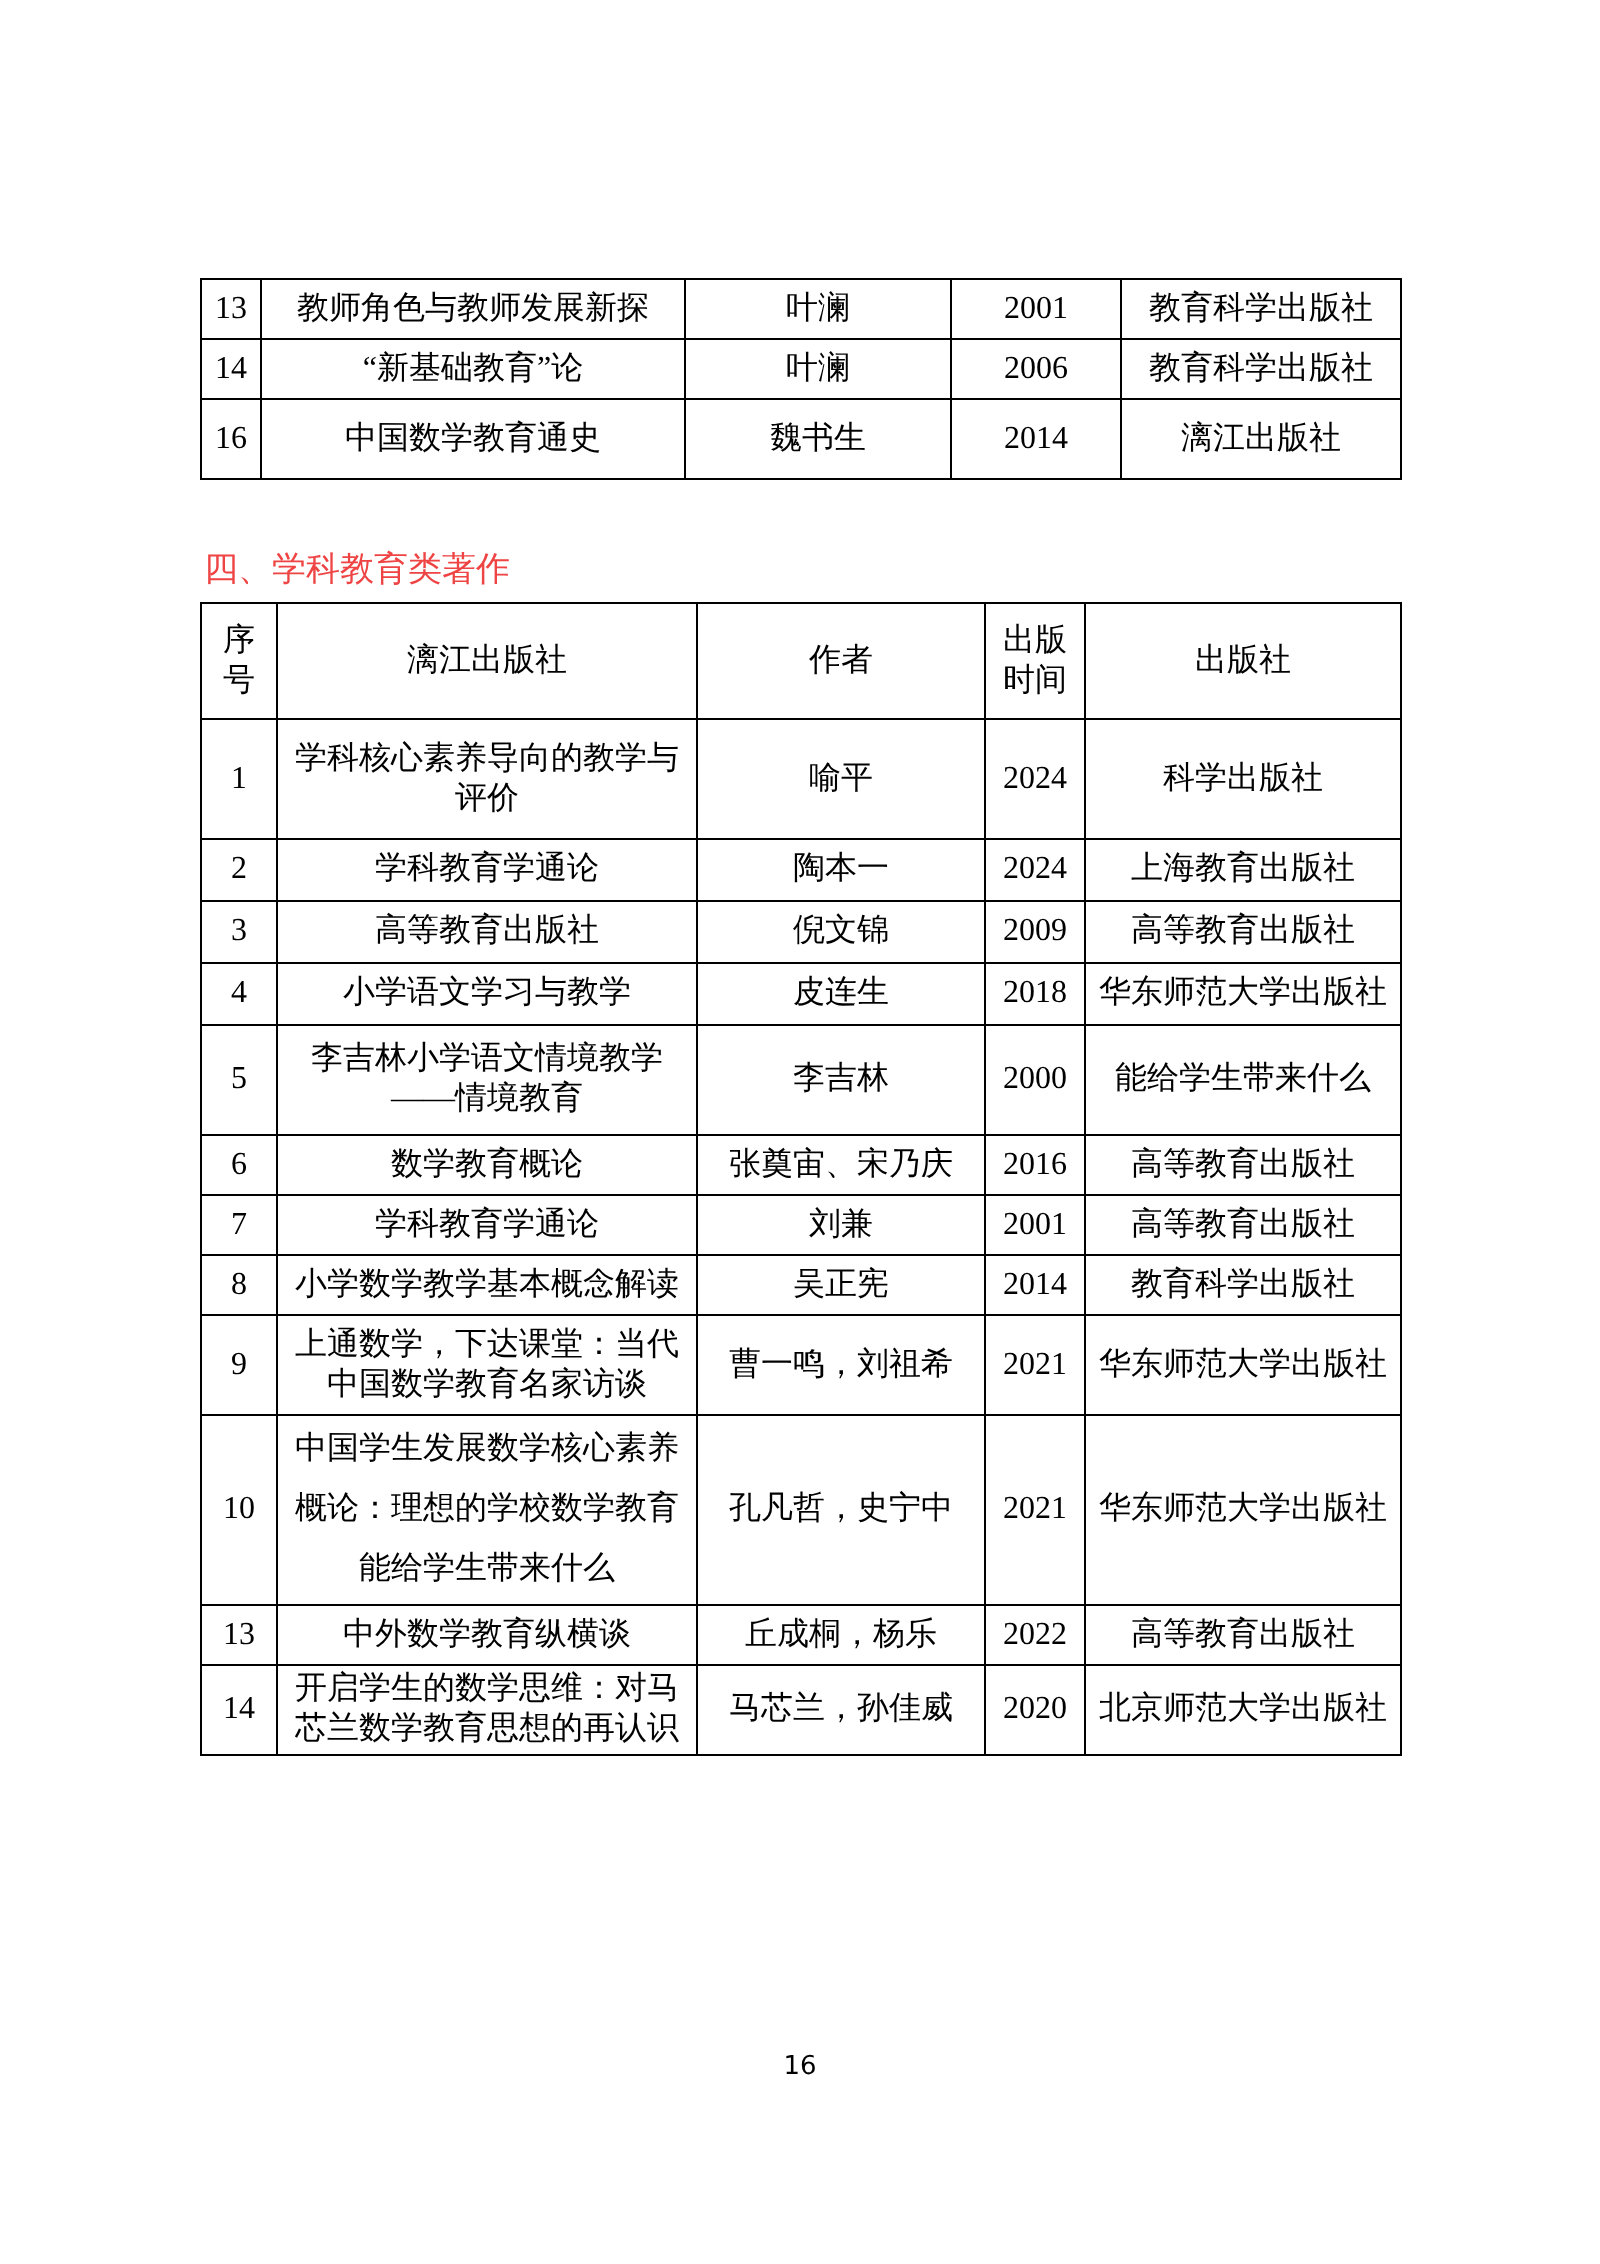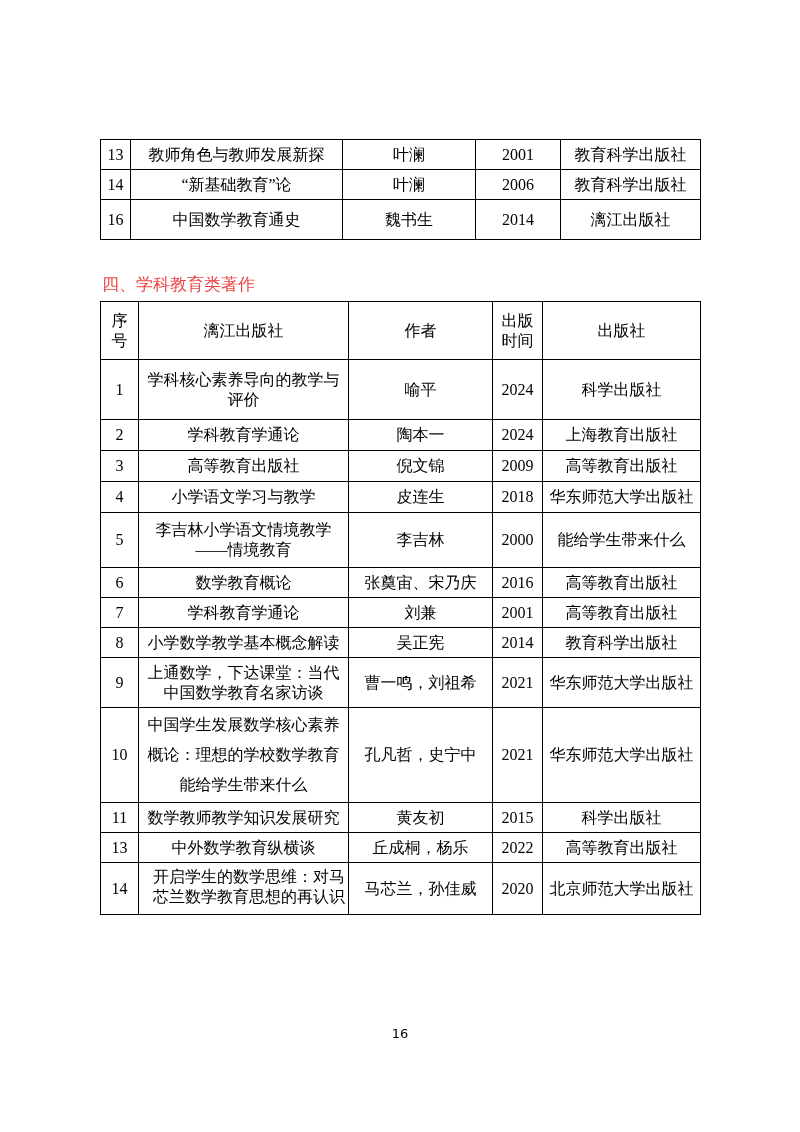--- a/index.html
+++ b/index.html
@@ -198,27 +198,20 @@
             <td class="publisher">华东师范大学出版社</td>
           </tr>
           <tr>
             <td class="no">10</td>
             <td class="title">中国学生发展数学核心素养<br>概论：理想的学校数学教育<br>能给学生带来什么</td>
             <td class="author">孔凡哲，史宁中</td>
             <td class="year">2021</td>
             <td class="publisher">华东师范大学出版社</td>
           </tr>
           <tr>
-            <td class="no">11</td>
-            <td class="title">数学教师教学知识发展研究</td>
-            <td class="author">黄友初</td>
-            <td class="year">2015</td>
-            <td class="publisher">科学出版社</td>
-          </tr>
-          <tr>
             <td class="no">13</td>
             <td class="title">中外数学教育纵横谈</td>
             <td class="author">丘成桐，杨乐</td>
             <td class="year">2022</td>
             <td class="publisher">高等教育出版社</td>
           </tr>
           <tr>
             <td class="no">14</td>
             <td class="title">开启学生的数学思维：对马<br>芯兰数学教育思想的再认识</td>
             <td class="author">马芯兰，孙佳威</td>

